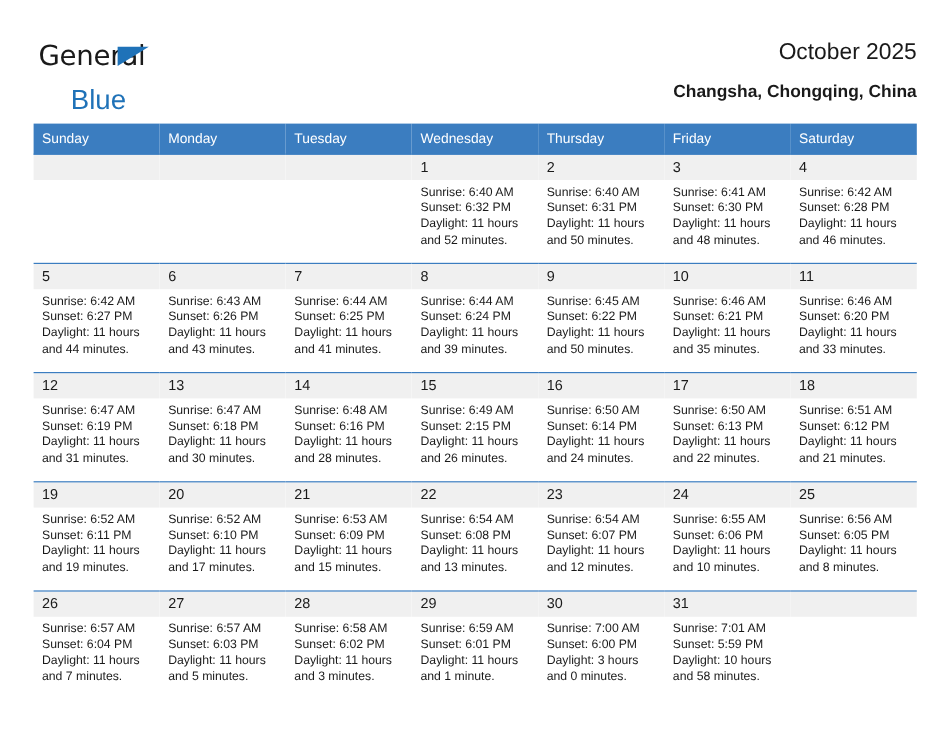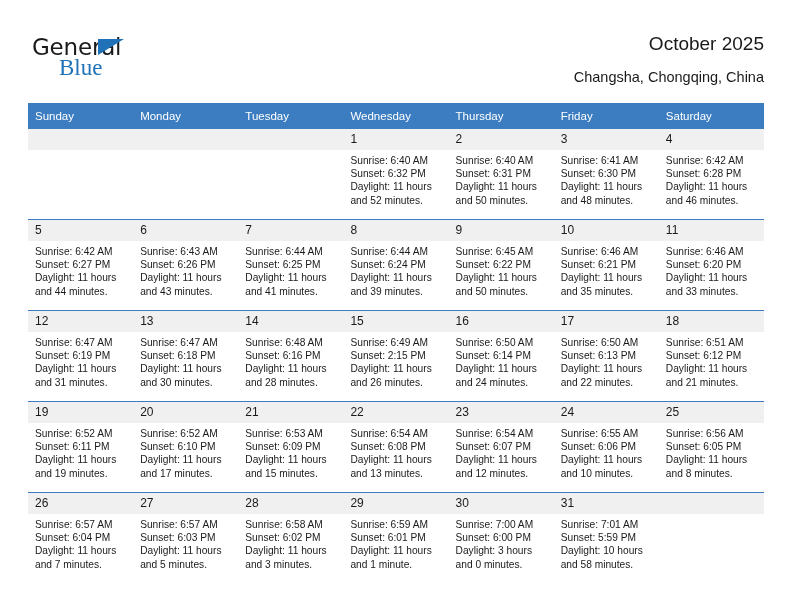--- a/index.html
+++ b/index.html
@@ -53,44 +53,44 @@
     left: 66px;
     top: 3px;
     width: 0;
     height: 0;
     border-left: 26px solid #1f72b8;
     border-bottom: 16px solid transparent;
   }
   .logo-blue {
     position: absolute;
     left: 27px;
-    top: 20px;
+    top: 36px;
     font-size: 23px;
     color: #1f72b8;
-    font-family: Liberation Serif, serif;
+    font-family: Liberation Sans, sans-serif;
     line-height: 23px;
   }
 
   .title-block {
     position: absolute;
     right: 0;
     top: 0;
     text-align: right;
   }
   .cal-title {
     font-size: 19px;
     color: #1a1a1a;
     font-weight: 400;
     line-height: 32px;
     white-space: nowrap;
   }
   .cal-subtitle {
     font-size: 14.5px;
     color: #1a1a1a;
-    font-weight: 400;
+    font-weight: 700;
     line-height: 20px;
     margin-top: 7px;
     white-space: nowrap;
   }
 
   
   .calendar {
     position: absolute;
     left: 28px;
     top: 103px;

